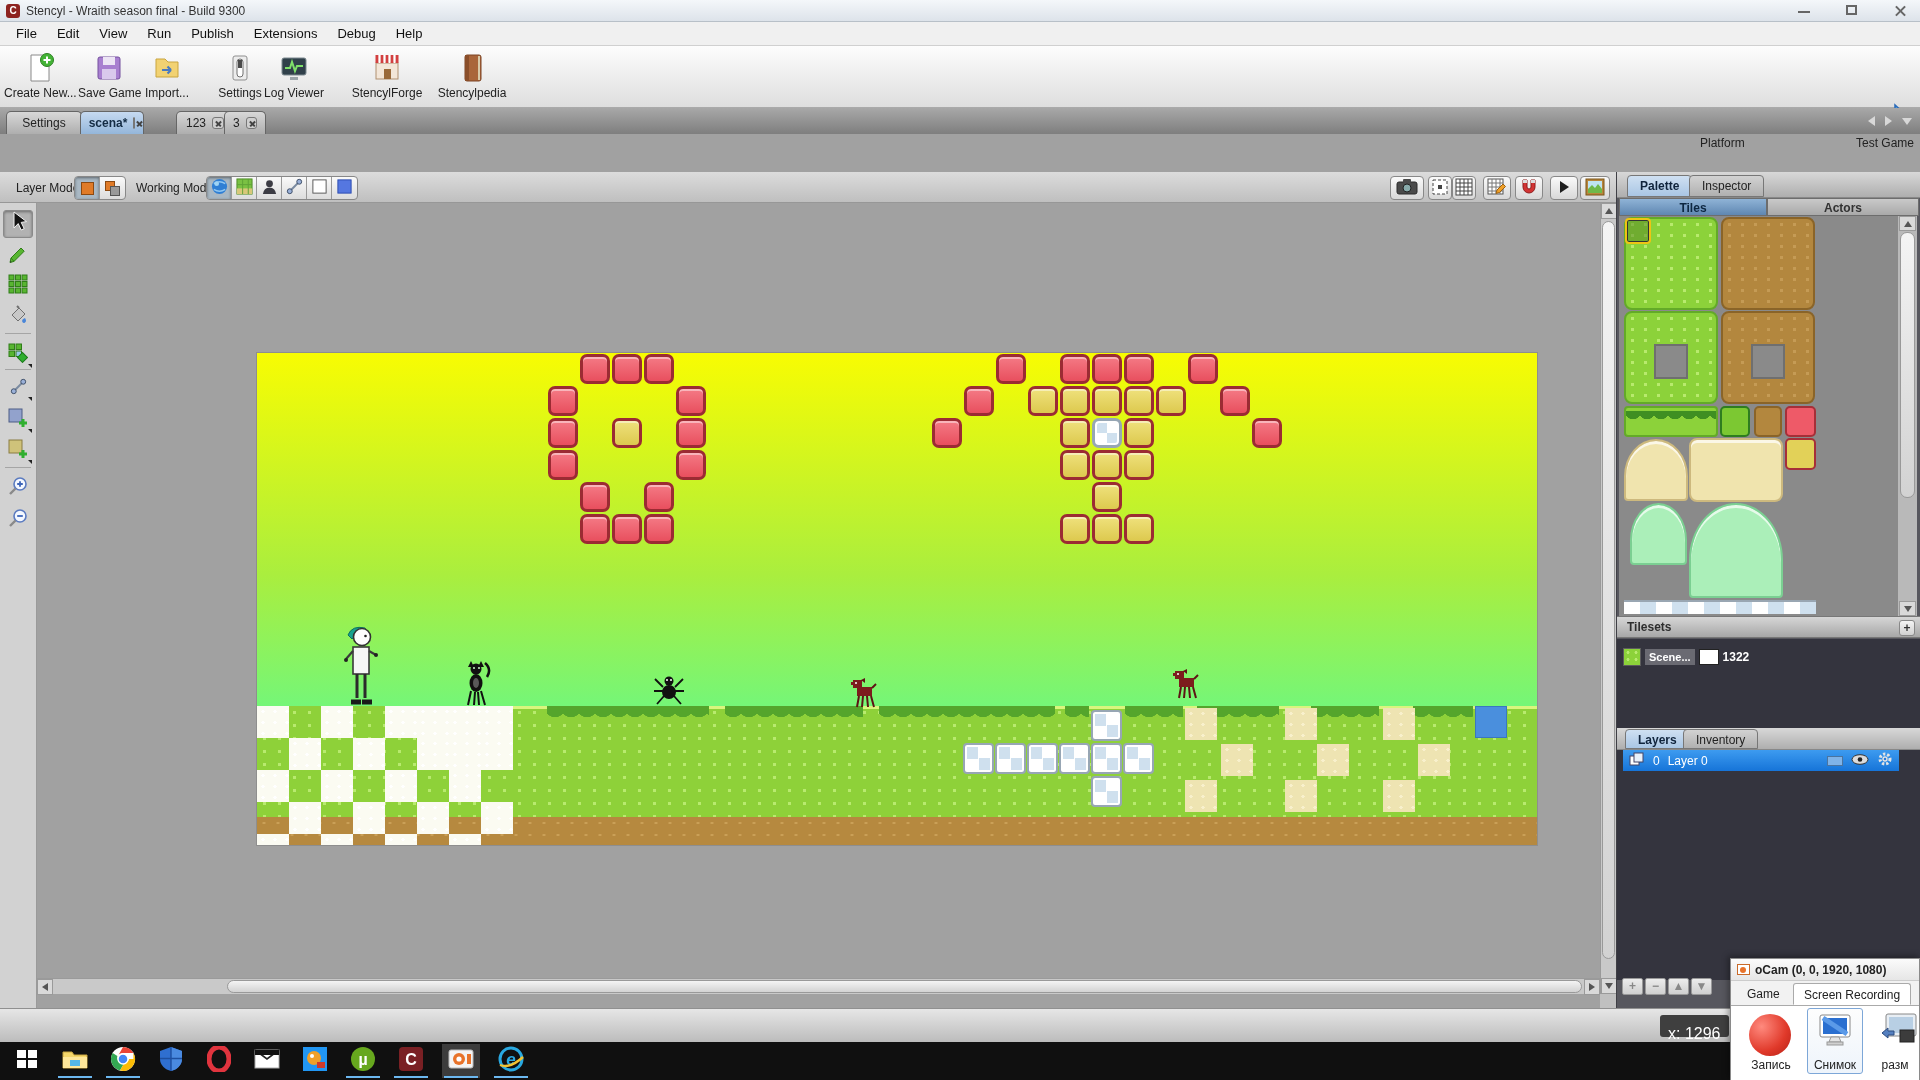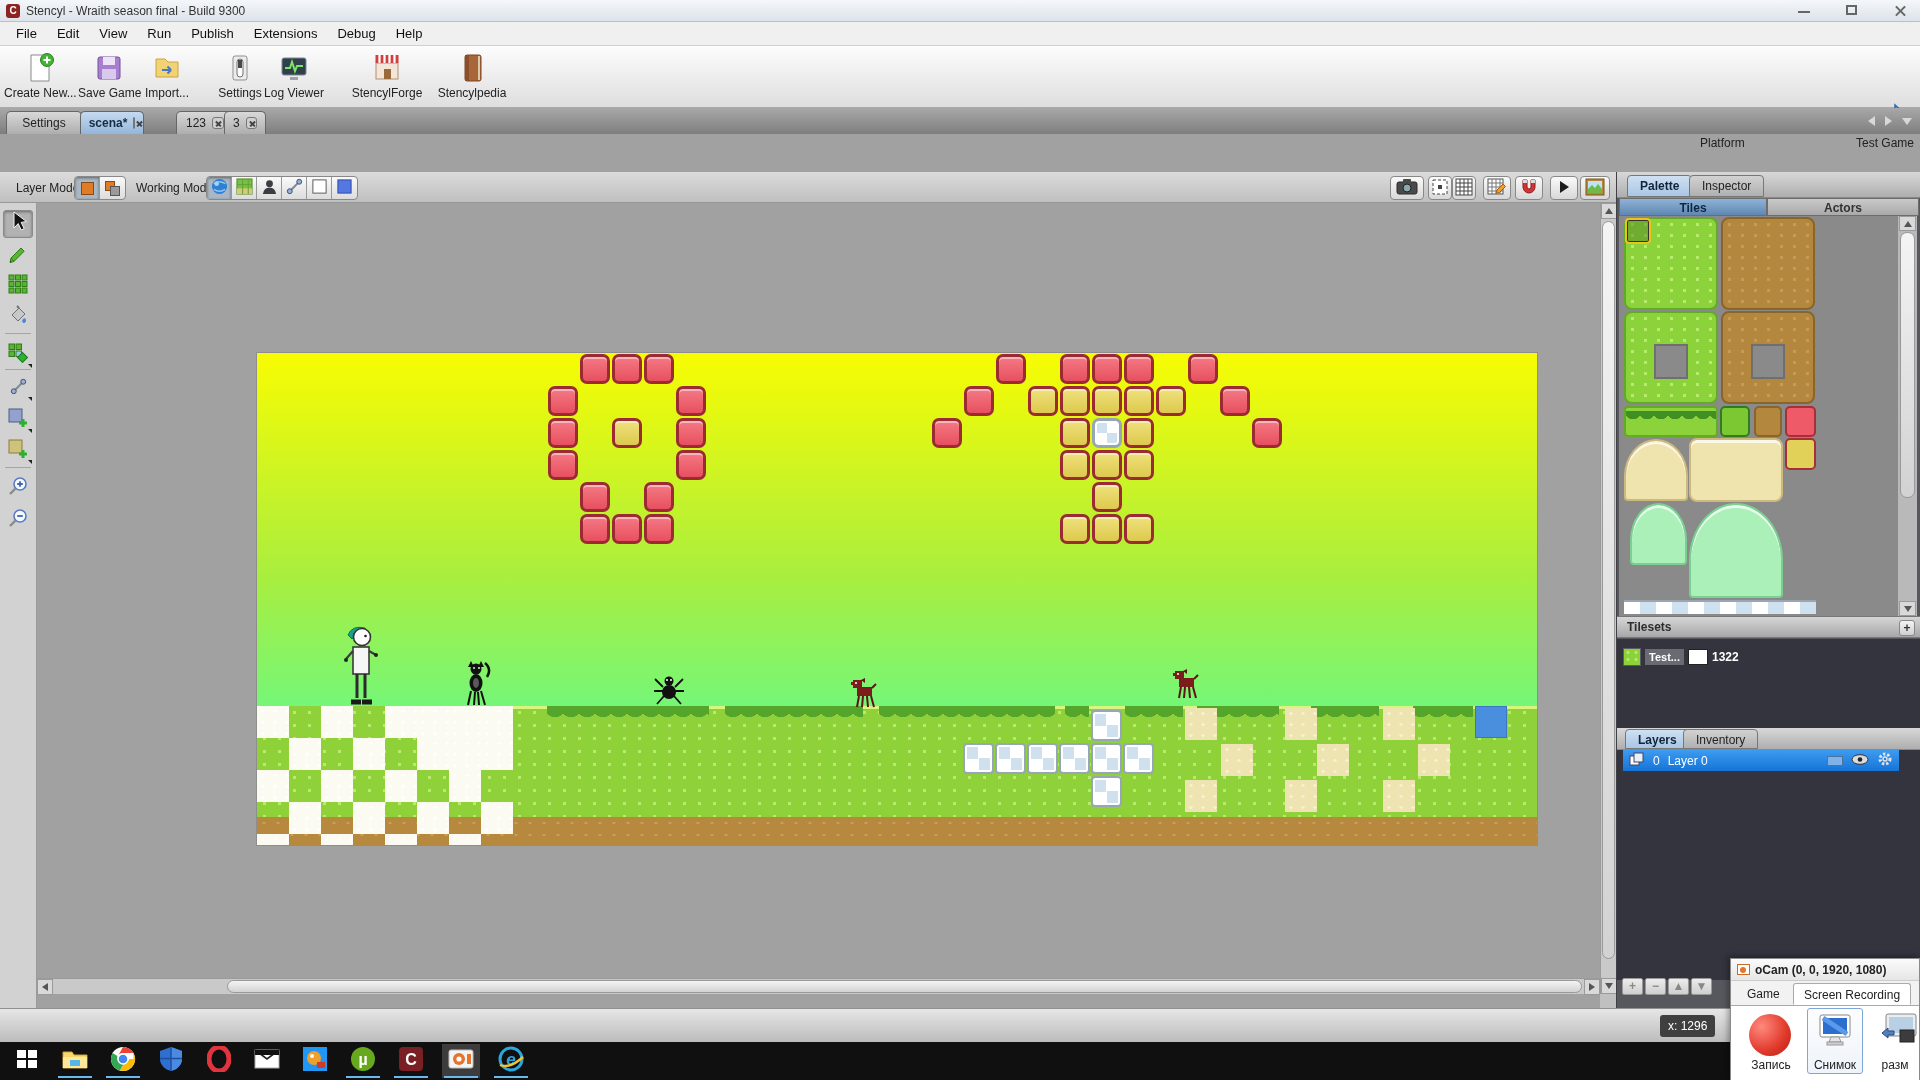--- a/index.html
+++ b/index.html
@@ -167,21 +167,21 @@
   .tsswatch{width:20px;height:16px;background:#fff;border:1px solid #222;}
   .layerrow{position:absolute;left:6px;width:276px;height:21px;background:linear-gradient(#3d9bf0,#1674d8);
     color:#fff;display:flex;align-items:center;gap:8px;padding:0 6px;}
   .miniblue{width:16px;height:10px;background:#7fb3e8;border:1px solid #4a74a0;}
   .pbot-btn{position:absolute;width:21px;height:17px;background:linear-gradient(#ececec,#cfcfcf);
     border:1px solid #999;border-radius:2px;color:#888;font-weight:bold;text-align:center;line-height:15px;font-size:12px;}
 
   
   .statusbar{left:0;top:1008px;width:1920px;height:34px;background:linear-gradient(#e6e6e6,#bcbcbc);border-top:1px solid #909090;}
   .xchip{position:absolute;left:1660px;top:6px;min-width:50px;height:22px;background:#3f3f3f;border-radius:3px;
-    color:#fff;font-size:12px;line-height:22px;text-align:center;padding:0 8px;}
+    color:#fff;font-size:16px;line-height:22px;text-align:center;padding:8px 8px;}
   .taskbar{left:0;top:1042px;width:1920px;height:38px;background:#101010;}
   .tbcell{position:absolute;top:2px;width:38px;height:34px;display:flex;align-items:center;justify-content:center;}
   .tbcell.activecell{background:#3c3c3c;}
   .runline{position:absolute;bottom:0;left:2px;width:34px;height:2.5px;background:#6cb8f0;}
 
   
   .ocam{left:1730px;top:958px;width:190px;height:122px;background:#f2f2f2;border:1px solid #8a8a8a;
     box-shadow:-2px -2px 6px rgba(0,0,0,.35);font-size:12px;}
   .ocam-title{position:absolute;left:0;top:0;width:100%;height:22px;background:linear-gradient(#fbfbfb,#e6e6e6);
     border-bottom:1px solid #ccc;display:flex;align-items:center;gap:5px;padding-left:6px;font-weight:bold;color:#222;}
@@ -692,21 +692,21 @@
         </div>
       <div class="sthumb" style="left:2px;top:16px;width:15px;height:266px"></div>
     </div>
     <div class="sechead" style="top:444px">
       <span style="margin-left:10px">Tilesets</span>
       <div class="plusbtn">+</div>
     </div>
     <div class="darkbody" style="top:467px;height:89px" id="tilesetbody">
         <div class="tsrow">
           <div class="tsthumb"></div>
-          <span class="tsname">Test...</span>
+          <span class="tsname">Scene...</span>
           <div class="tsswatch"></div>
           <span>1322</span>
         </div>
       </div>
     <div class="phead" style="top:556px;height:22px" id="layertabs">
         <div class="ptab active" style="left: 8px; top: 1px; height: 20px;">Layers</div>
         <div class="ptab" style="left: 66px; top: 1px; height: 20px;">Inventory</div>
       </div>
     <div class="darkbody" style="top:578px;height:230px" id="layersbody">
         <div class="layerrow" style="top: 0px;">

